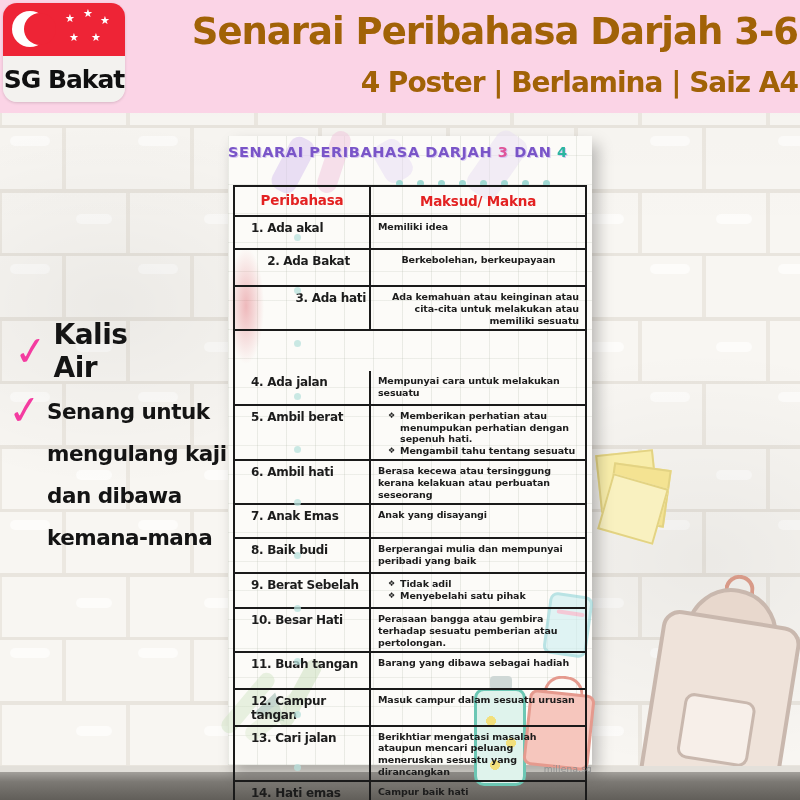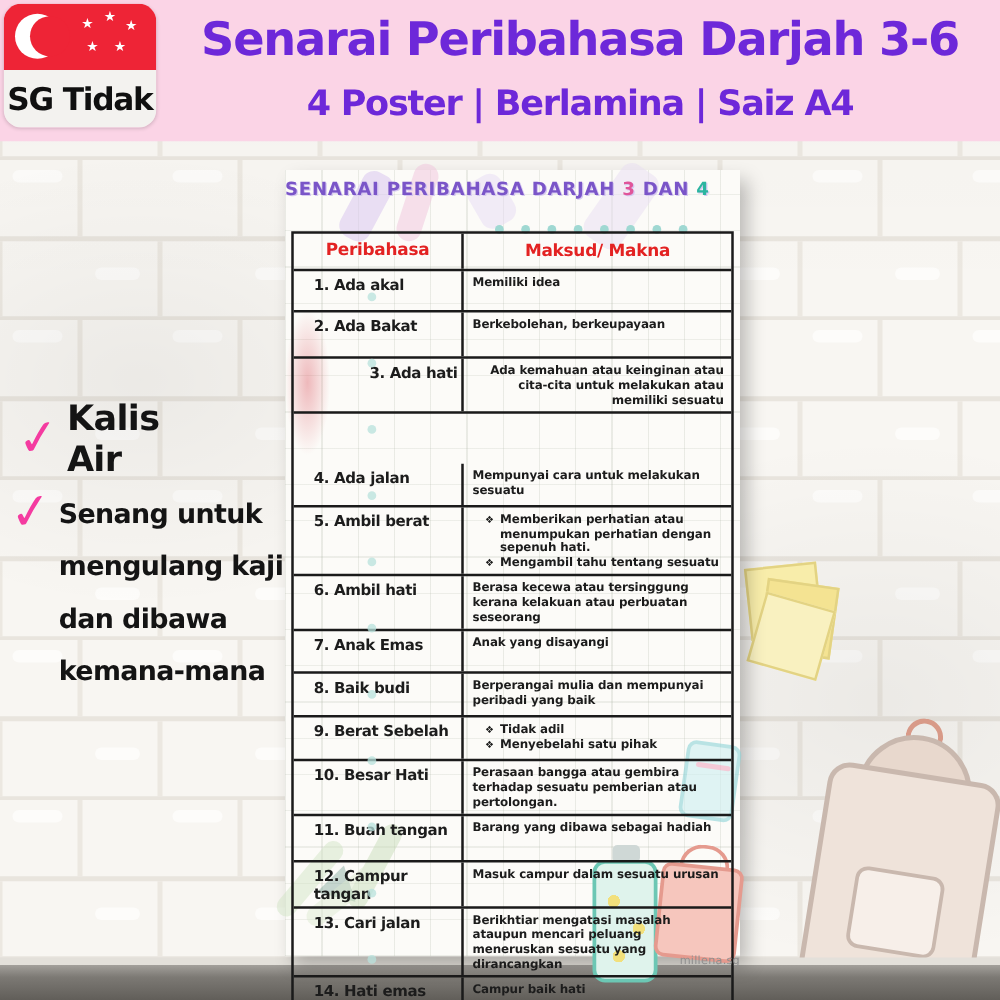--- a/index.html
+++ b/index.html
@@ -22,21 +22,21 @@
   .sg-badge{position:absolute;left:3px;top:3px;width:122px;border-radius:14px;overflow:hidden;
     box-shadow:0 1px 3px rgba(0,0,0,0.15);}
   .sg-flag{position:relative;height:53px;background:#ee2436;}
   .crescent-a{position:absolute;left:9px;top:8px;width:36px;height:36px;border-radius:50%;background:#ffffff;}
   .crescent-b{position:absolute;left:21px;top:10px;width:32px;height:32px;border-radius:50%;background:#ee2436;}
   .flag-star{position:absolute;color:#ffffff;font-size:11px;line-height:1;}
   .fs1{left:62px;top:10px;} .fs2{left:80px;top:5px;} .fs3{left:97px;top:12px;}
   .fs4{left:66px;top:29px;} .fs5{left:88px;top:29px;}
   .sg-badge-label{height:46px;background:#f3f2ef;display:flex;align-items:center;justify-content:center;
     font-size:25px;font-weight:bold;color:#101010;letter-spacing:-1px;}
-  .header-titles{position:absolute;left:130px;right:2px;top:10px;text-align:center;color:#6d28d9;}
+  .header-titles{position:absolute;left:130px;right:2px;top:10px;text-align:right;color:#a16207;}
   .listing-title{font-size:37px;font-weight:bold;letter-spacing:-1px;white-space:nowrap;}
   .listing-subtitle{font-size:28px;font-weight:bold;letter-spacing:-1px;margin-top:13px;white-space:nowrap;}
 
   
   .features{position:absolute;left:0;top:0;z-index:4;}
   .feature-1{position:absolute;left:14px;top:318px;display:flex;align-items:center;}
   .check-icon{color:#f43ba0;font-size:40px;font-weight:bold;line-height:1;transform:rotate(-6deg);}
   .feature-1 .feature-line{font-size:28px;font-weight:bold;color:#141414;margin-left:6px;letter-spacing:-0.5px;}
   .feature-2-check{position:absolute;left:8px;top:390px;}
   .feature-2-lines{position:absolute;left:47px;top:391px;}
@@ -161,21 +161,21 @@
     <div class="sg-badge">
       <div class="sg-flag">
         <div class="crescent-a"></div>
         <div class="crescent-b"></div>
         <span class="flag-star fs1">★</span>
         <span class="flag-star fs2">★</span>
         <span class="flag-star fs3">★</span>
         <span class="flag-star fs4">★</span>
         <span class="flag-star fs5">★</span>
       </div>
-      <div class="sg-badge-label">SG Tidak</div>
+      <div class="sg-badge-label">SG Bakat</div>
     </div>
     <div class="header-titles">
       <div class="listing-title">Senarai Peribahasa Darjah 3-6</div>
       <div class="listing-subtitle">4 Poster | Berlamina | Saiz A4</div>
     </div>
   </div>
 
   <div class="features">
     <div class="feature-1">
       <span class="check-icon">✓</span>
@@ -244,21 +244,21 @@
     <div class="proverbs-table">
       <div class="trow thead" style="min-height:30px;">
         <div class="tc-term">Peribahasa</div>
         <div class="tc-meaning">Maksud/ Makna</div>
       </div>
 
       <div class="trow" style="min-height:33px;">
         <div class="tc-term">1. Ada akal</div>
         <div class="tc-meaning">Memiliki idea</div>
       </div>
-      <div class="trow" style="min-height:37px;">
+      <div class="trow" style="min-height:37px;text-align:center;">
         <div class="tc-term">2. Ada Bakat</div>
         <div class="tc-meaning">Berkebolehan, berkeupayaan</div>
       </div>
       <div class="trow" style="min-height:35px;text-align:right;">
         <div class="tc-term">3. Ada hati</div>
         <div class="tc-meaning">Ada kemahuan atau keinginan atau cita-cita untuk melakukan atau memiliki sesuatu</div>
       </div>
       <div class="trow" style="min-height:35px;margin-top:40px;">
         <div class="tc-term">4. Ada jalan</div>
         <div class="tc-meaning">Mempunyai cara untuk melakukan sesuatu</div>

